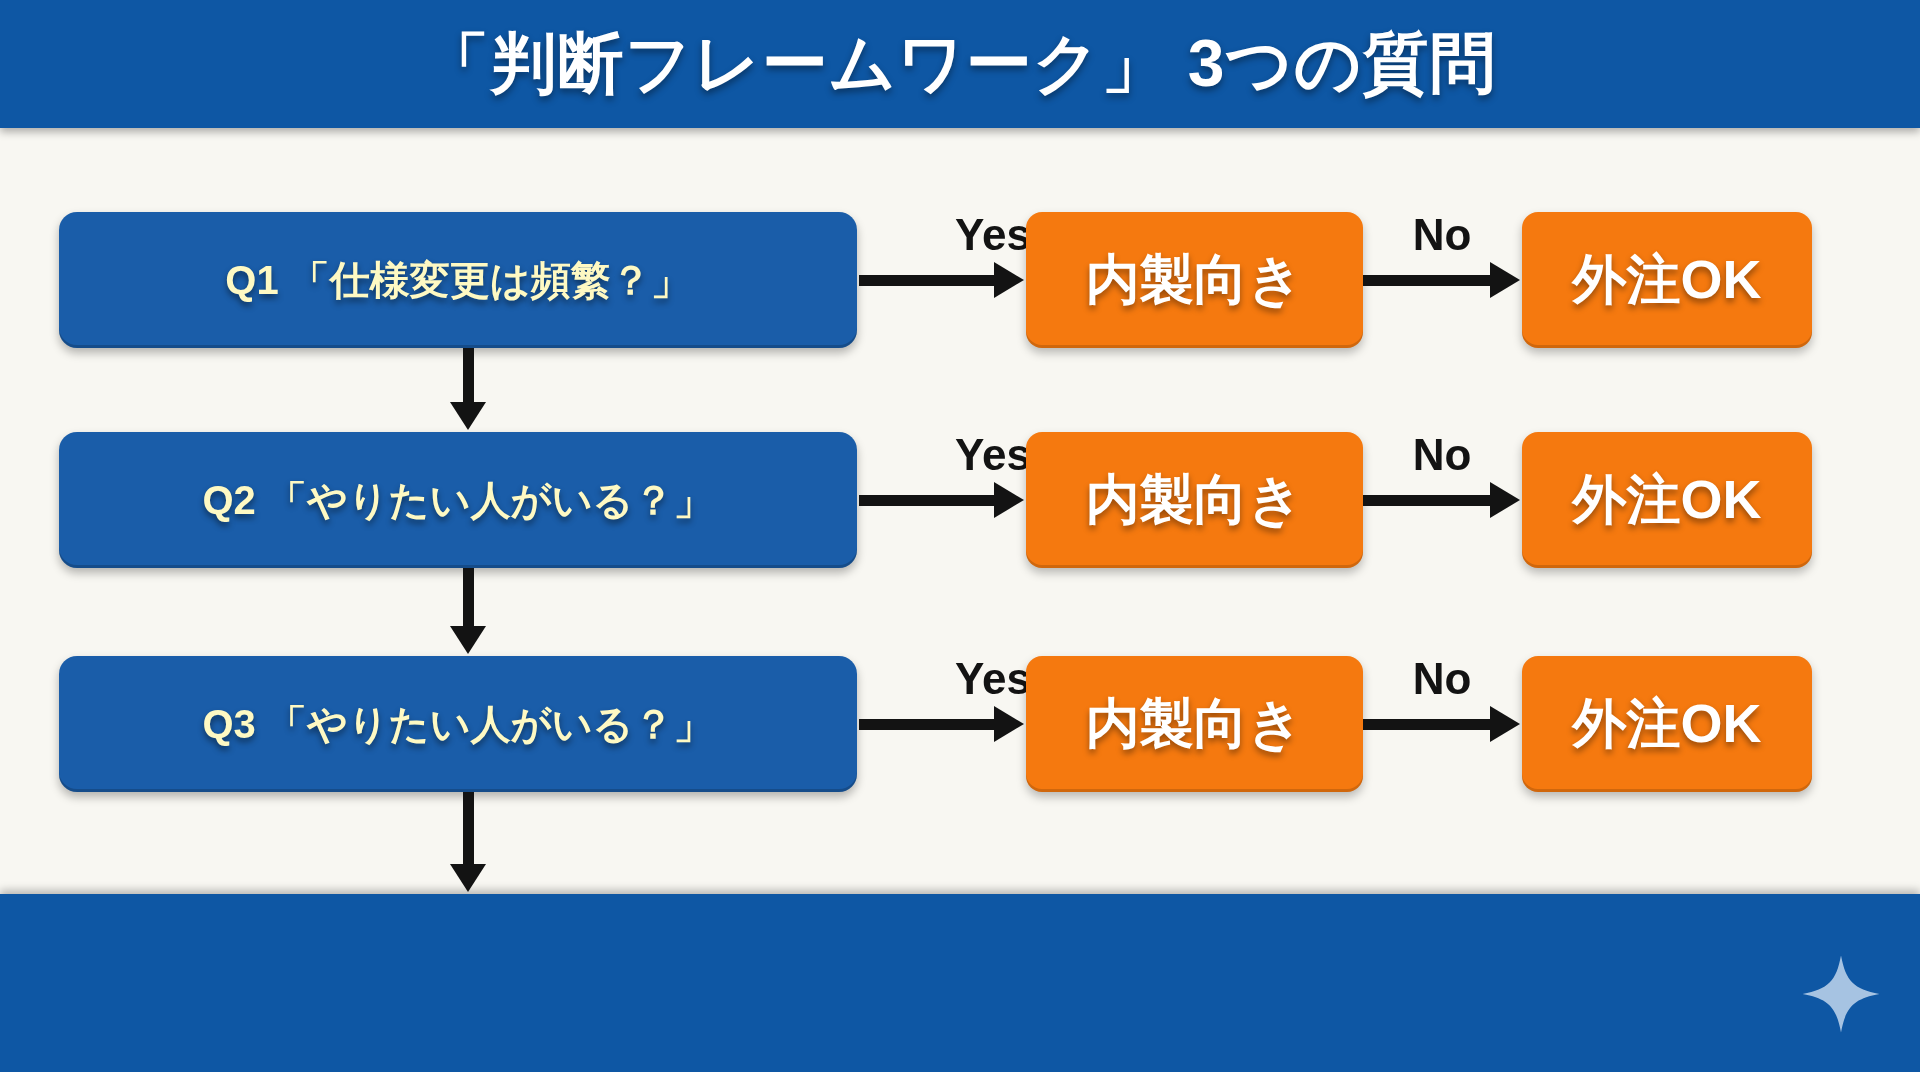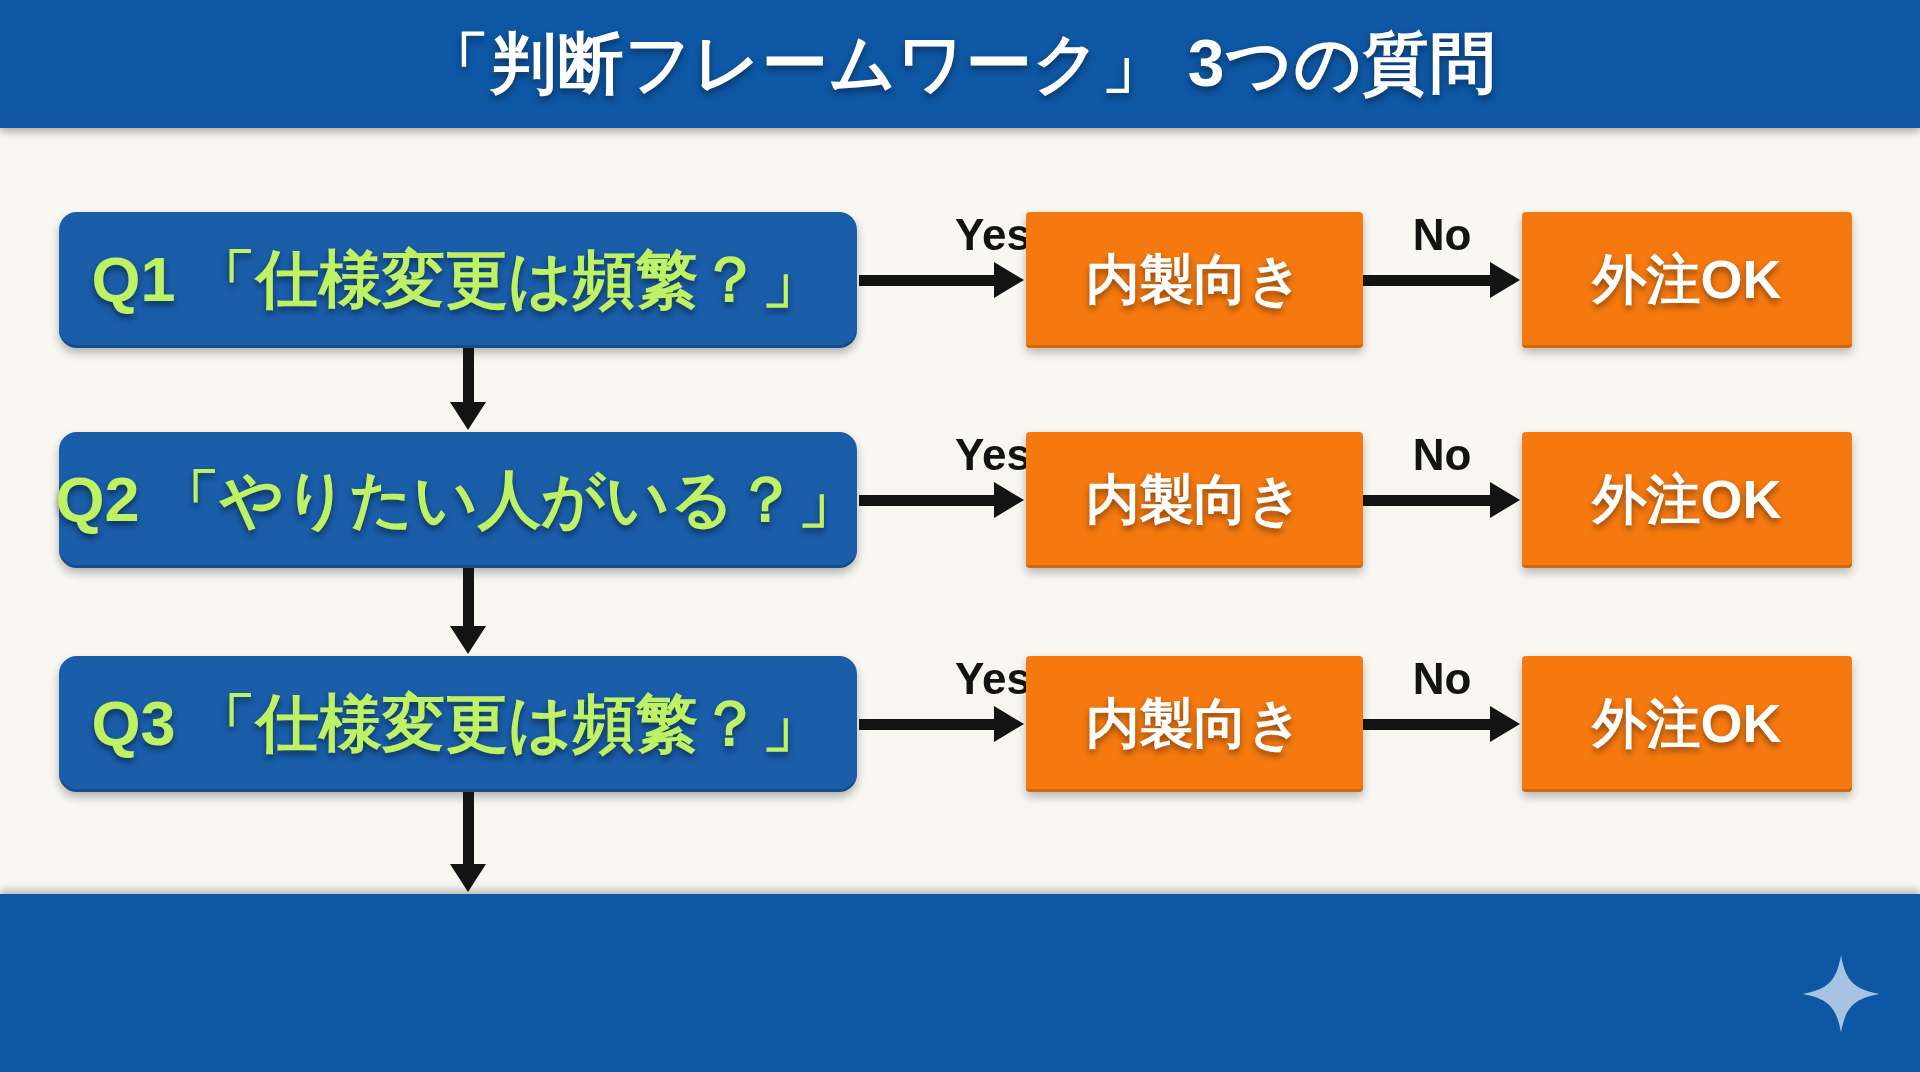--- a/index.html
+++ b/index.html
@@ -27,31 +27,31 @@
   
   .row{position:absolute;left:0;width:1920px;height:136px;}
   .row.r1{top:212px;} .row.r2{top:432px;padding-left:22px;} .row.r3{top:656px;}
   .qbox{
     position:absolute;left:59px;top:0;width:798px;height:136px;
     background:#1a5da9;border-radius:18px;
     display:flex;align-items:center;justify-content:center;
     box-shadow:0 5px 10px rgba(0,0,0,.28), inset 0 -3px 0 rgba(0,0,0,.18);
   }
   .qbox span{
-    color:#bef264;font-size:63px;font-weight:bold;white-space:nowrap;
+    color:#fef9c3;font-size:40px;font-weight:bold;white-space:nowrap;
     text-shadow:0 4px 6px rgba(0,0,0,.45);
   }
   .obox{
     position:absolute;top:0;height:136px;
-    background:#f5790f;border-radius:4px;
+    background:#f5790f;border-radius:16px;
     display:flex;align-items:center;justify-content:center;
     box-shadow:0 5px 10px rgba(0,0,0,.25), inset 0 -3px 0 rgba(0,0,0,.15);
   }
   .obox.inhouse{left:1026px;width:337px;}
-  .obox.outsource{left:1522px;width:330px;}
+  .obox.outsource{left:1522px;width:290px;}
   .obox span{
     color:#ffffff;font-size:54px;font-weight:bold;white-space:nowrap;
     text-shadow:0 4px 6px rgba(0,0,0,.40);
   }
   
   .harrow{
     position:absolute;top:50px;height:36px;
     display:flex;align-items:center;
   }
   .harrow.yes{left:859px;width:165px;}
@@ -144,21 +144,21 @@
     </div>
   </section>
 
   <div class="varrow v2">
     <span class="shaft"></span>
     <span class="head"></span>
   </div>
 
   <section class="row r3">
     <div class="qbox">
-      <span>Q3 「仕様変更は頻繁？」</span>
+      <span>Q3 「やりたい人がいる？」</span>
     </div>
     <div class="lbl yes-lbl">Yes</div>
     <div class="harrow yes">
       <span class="shaft"></span>
       <span class="head"></span>
     </div>
     <div class="obox inhouse">
       <span>内製向き</span>
     </div>
     <div class="lbl no-lbl">No</div>

